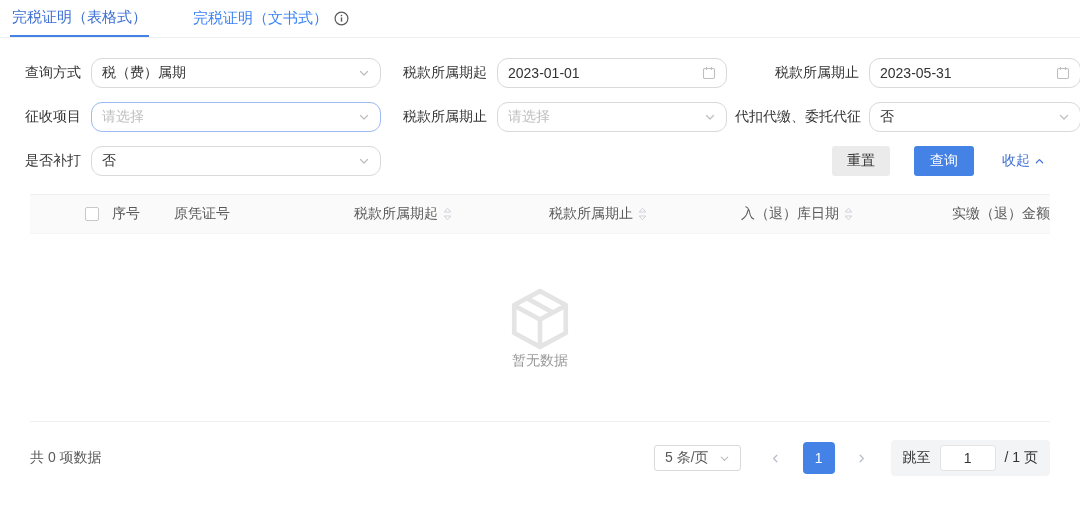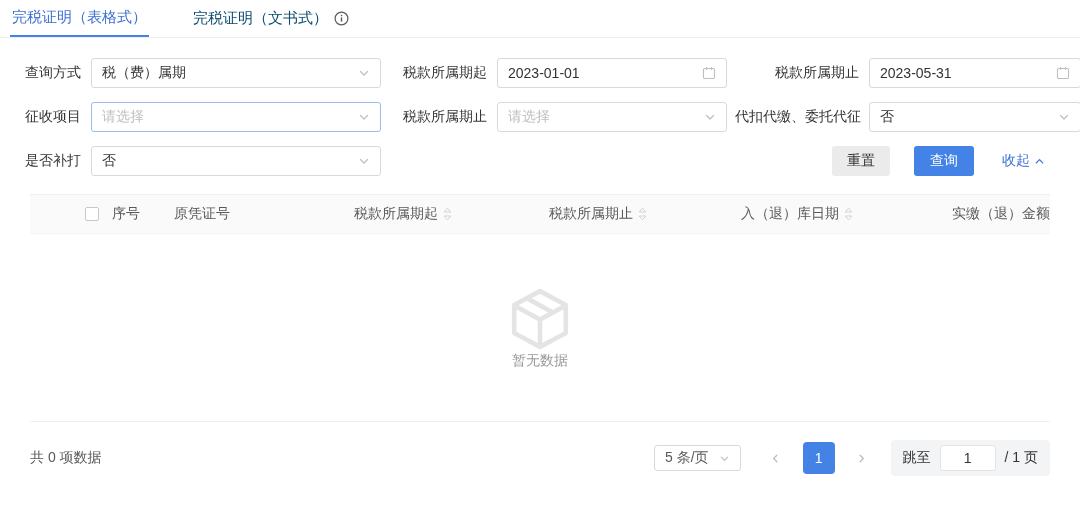--- a/index.html
+++ b/index.html
@@ -5,31 +5,31 @@
   * { margin:0; padding:0; box-sizing:border-box; }
   html,body { width:1080px; height:509px; background:#fff; overflow:hidden;
     font-family:"Liberation Sans","DejaVu Sans",sans-serif; font-size:14px; color:#333; }
 
   
   .tabbar { display:flex; align-items:stretch; height:38px; padding-left:10px;
     border-bottom:1px solid #f0f0f0; }
   .tab { display:flex; align-items:center; gap:6px; padding:0 2px; margin-right:42px;
     cursor:pointer; font-size:15px; }
   .tab.active { color:#3d6fd4; border-bottom:2px solid #4582e6; }
-  .tab.inactive { color:#0c4a6e;align-items:center; }
+  .tab.inactive { color:#3b82f6;align-items:center; }
 
   
   .form { padding:20px 23px 0 23px; }
   .frow { display:flex; align-items:center; margin-bottom:14px; }
   .field { display:flex; align-items:center; }
   .lbl { text-align:right; margin-right:10px; color:#333; white-space:nowrap; }
   .f1 .lbl { width:58px; } .f1 .ctrl { width:290px; }
   .f2 { margin-left:18px; } .f2 .lbl { width:88px; } .f2 .ctrl { width:230px; }
   .f3 { margin-left:8px; } .f3 .lbl { width:124px; } .f3 .ctrl { width:212px; }
-  .ctrl { height:30px; border:1px solid #d9d9d9; border-radius:3px; background:#fff;
+  .ctrl { height:30px; border:1px solid #d9d9d9; border-radius:11px; background:#fff;
     display:flex; align-items:center; justify-content:space-between; padding:0 10px;
     cursor:pointer; }
   .ctrl.focus { border-color:#9bb9f2; }
   .ctrl .val { color:#333; } .ctrl .ph { color:#bfbfbf; }
   .ctrl input { border:none; outline:none; width:100%; font:inherit; color:#333;
     background:transparent; }
   .btns { margin-left:auto; display:flex; align-items:center; }
   .btn-reset { height:30px; padding:0 15px; background:#ebebeb; border:none;
     border-radius:3px; font:inherit; color:#333; cursor:pointer; }
   .btn-search { height:30px; padding:0 16px; background:#4582e6; border:none;

